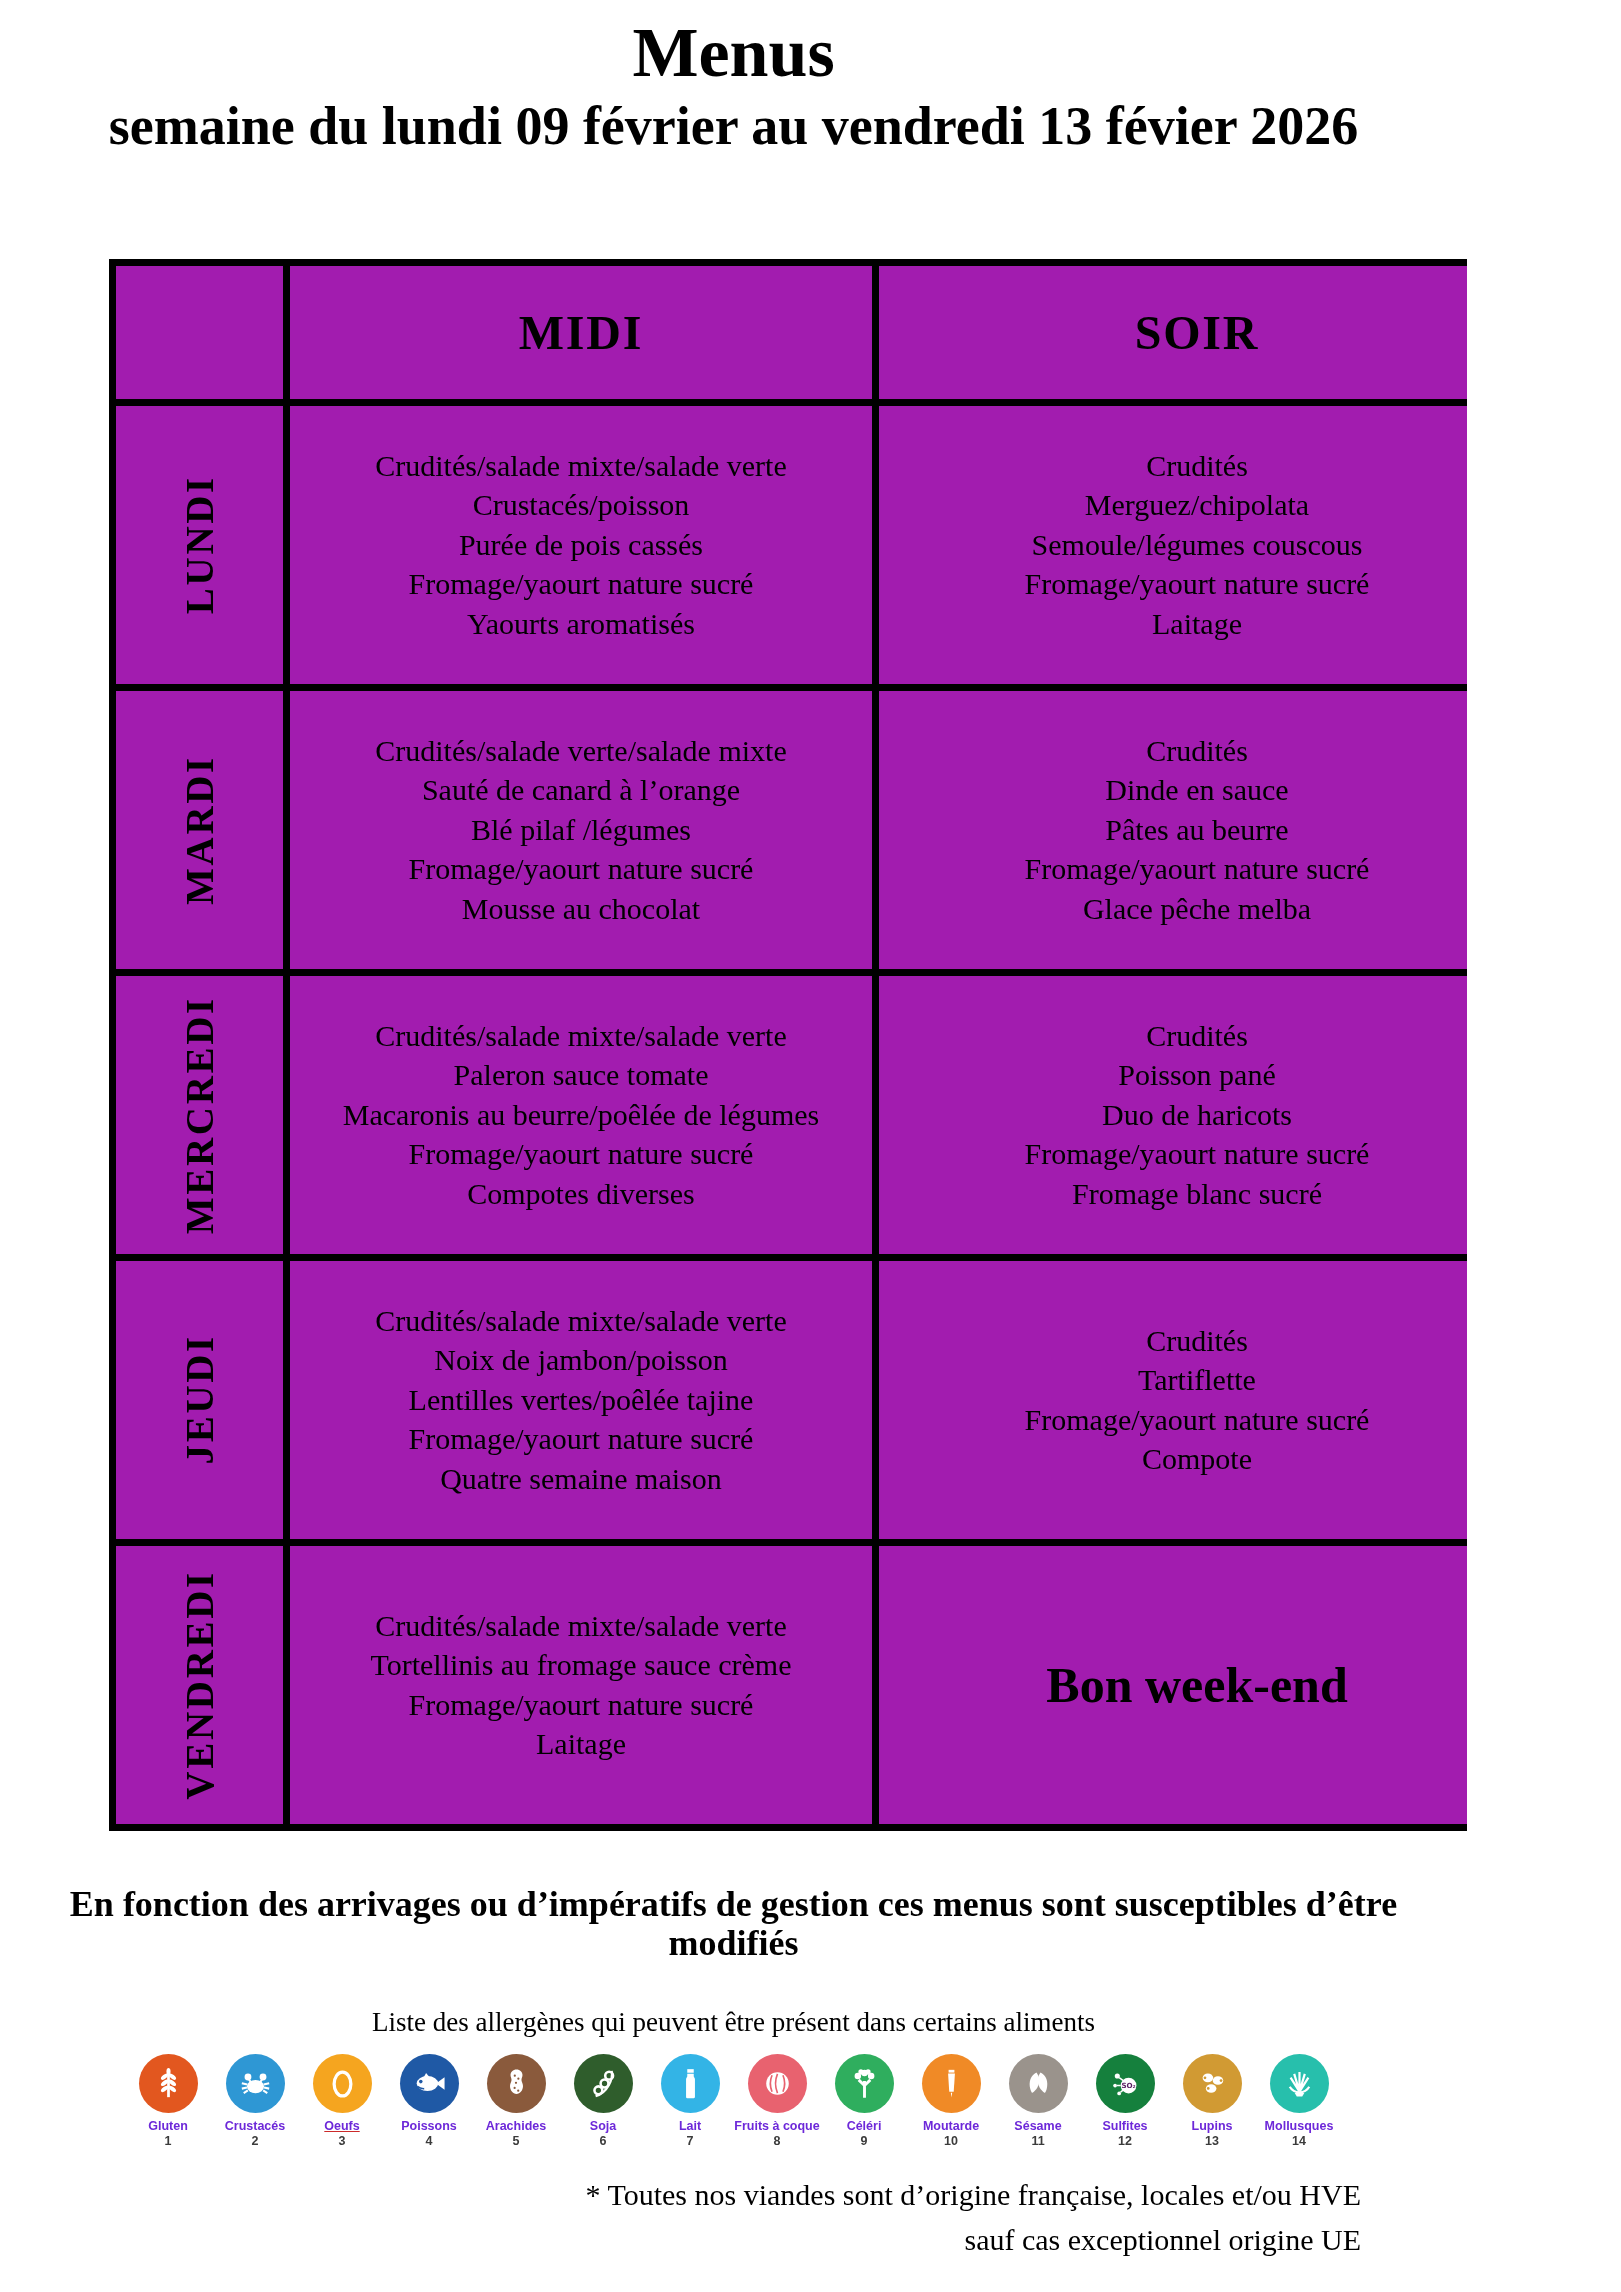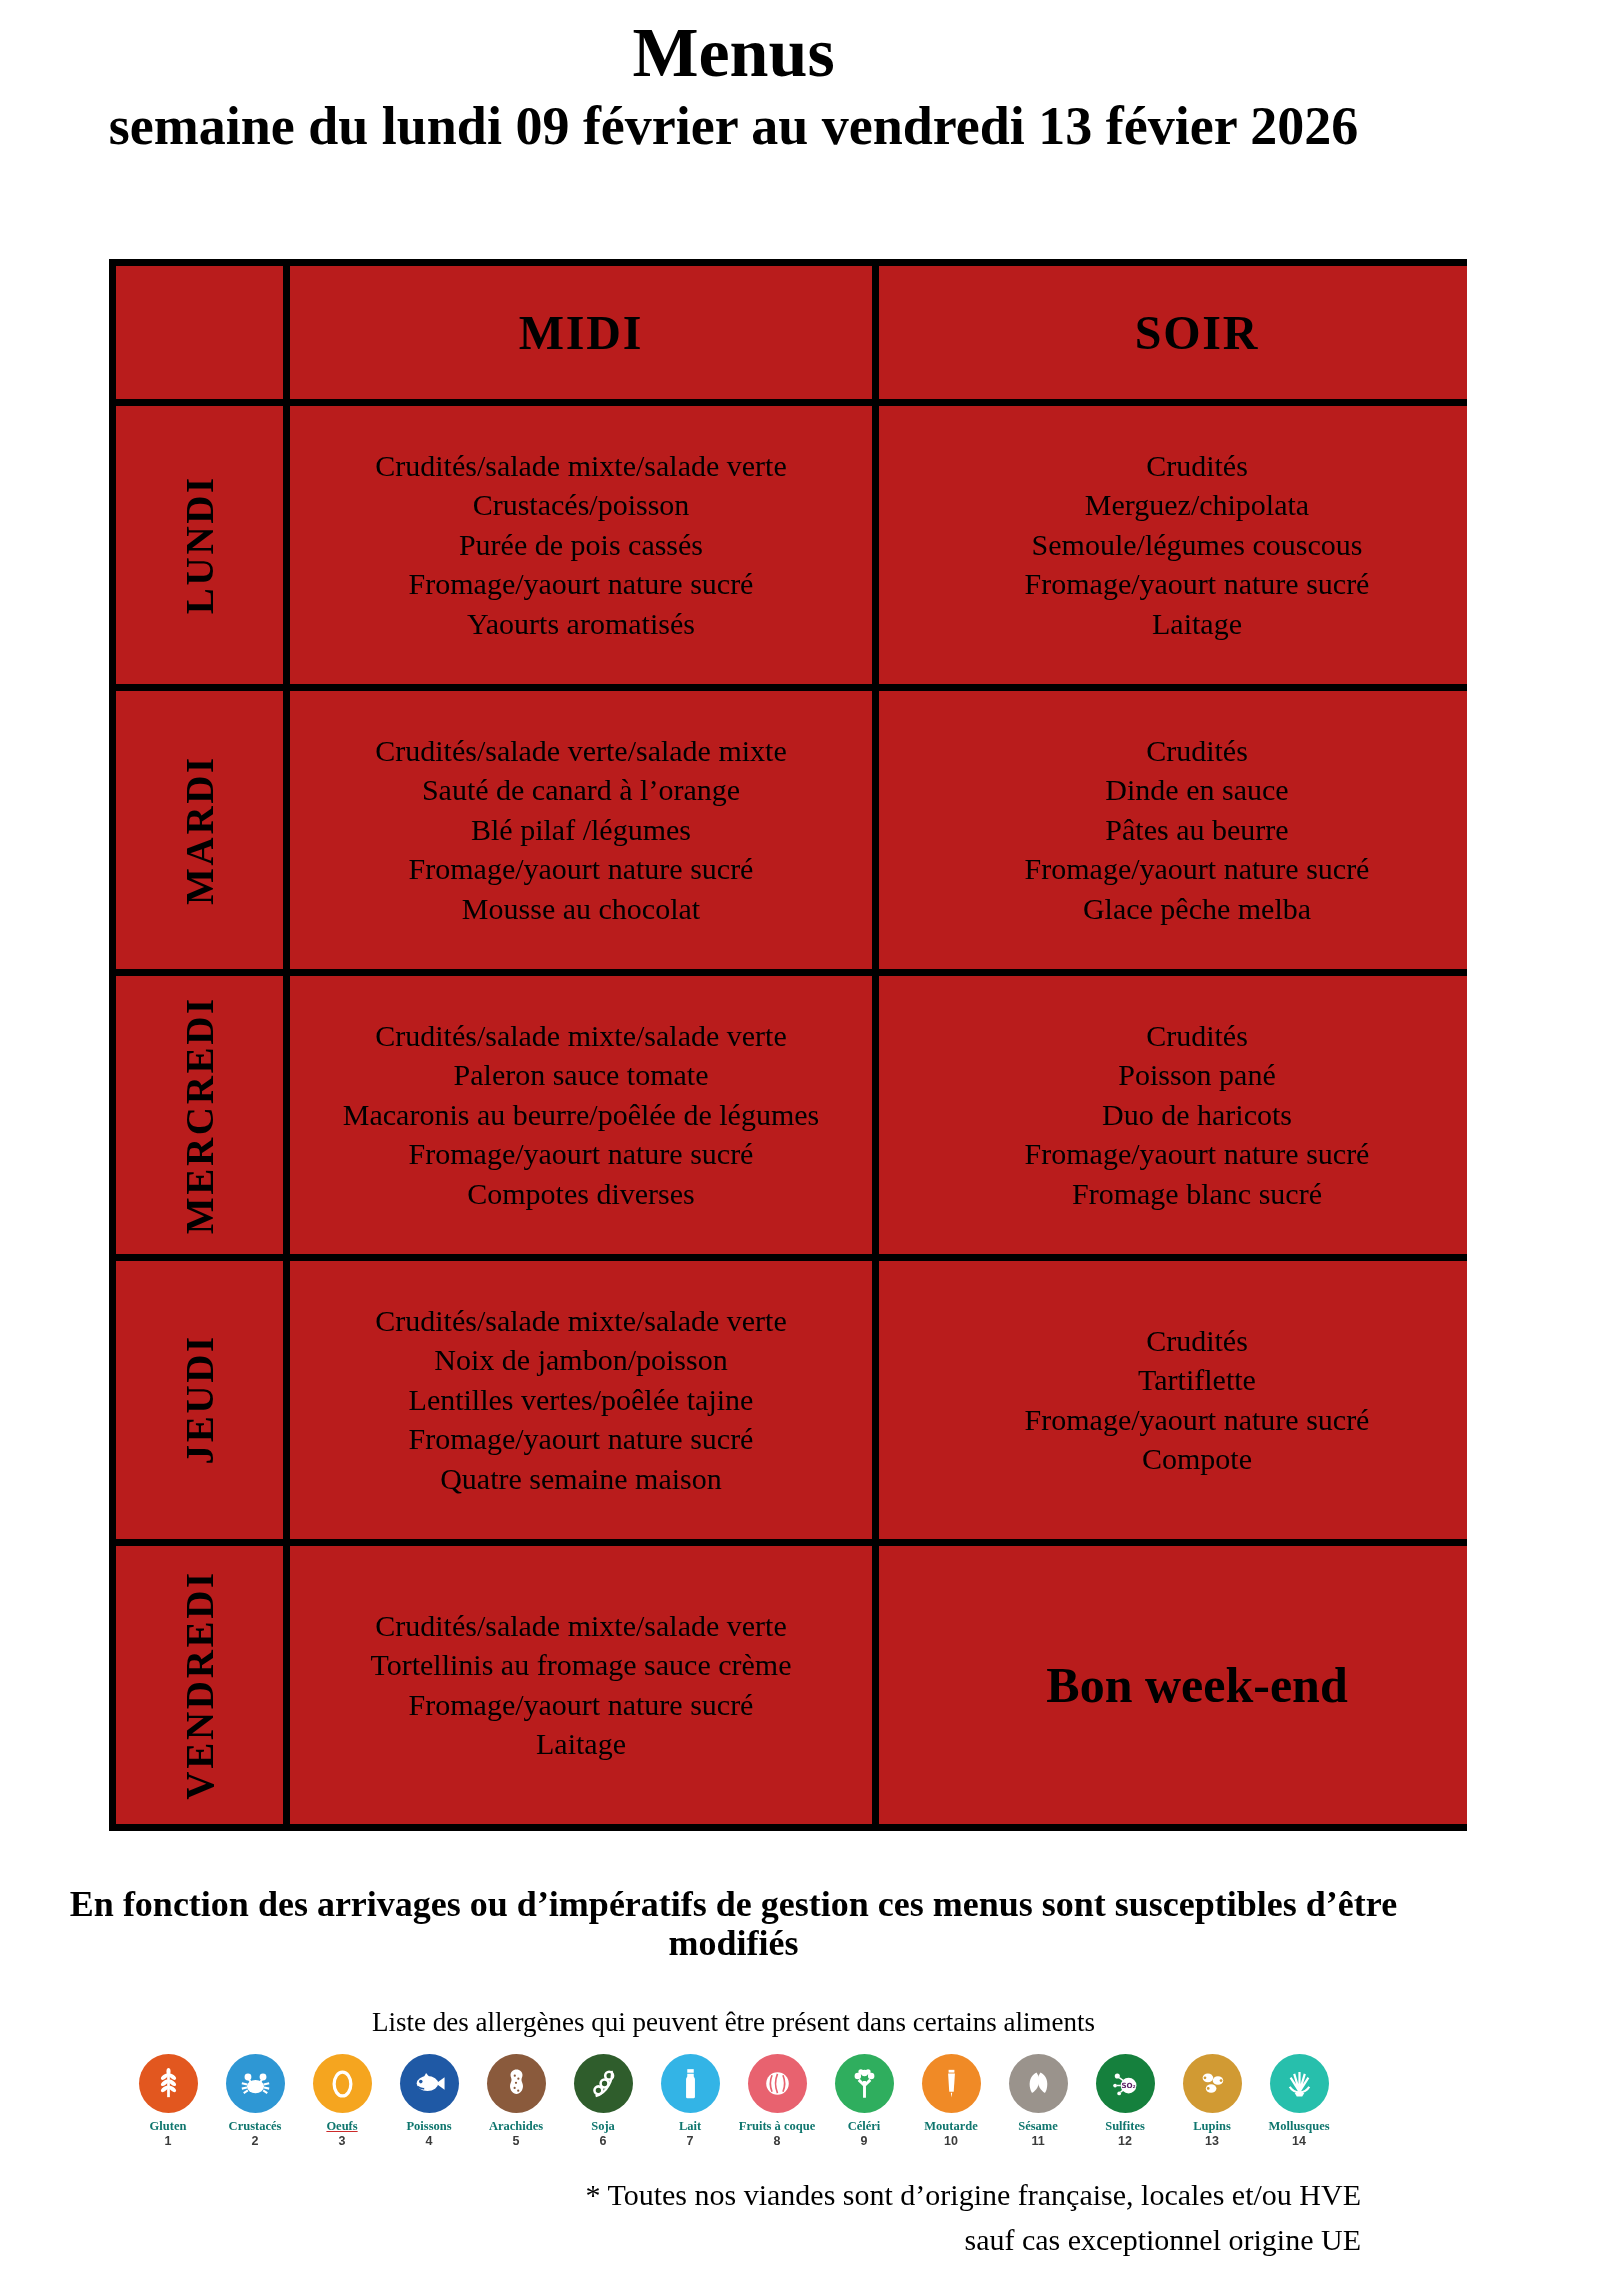--- a/index.html
+++ b/index.html
@@ -28,21 +28,21 @@
   }
   table.menu {
     border-collapse: collapse;
     table-layout: fixed;
     margin: 106px 0 0 109px;
     width: 1406px;
   }
   table.menu th, table.menu td {
     border: 7.2px solid #000;
     padding: 0;
-    background: #b91c1c;
+    background: #a21caf;
   }
   th.corner { border: none; background: transparent; }
   th.colhead {
     height: 133px;
     font-size: 48px;
     font-weight: 700;
     letter-spacing: 1.8px;
     text-align: center;
     vertical-align: middle;
   }
@@ -96,24 +96,24 @@
     width: 59px; height: 59px;
     border-radius: 50%;
     margin: 0 auto;
     display: flex;
     align-items: center;
     justify-content: center;
   }
   .allergen-circle svg { width: 41px; height: 41px; display: block; }
   .allergen-name {
     margin-top: 6.3px;
-    font-family: Liberation Serif, serif;
+    font-family: Liberation Sans, sans-serif;
     font-size: 12.5px;
     font-weight: 700;
-    color: #0f766e;
+    color: #6d28d9;
     line-height: 1.15;
     white-space: nowrap;
   }
   .allergen-name.redline {
     text-decoration: underline;
     text-decoration-color: #cc2a2a;
   }
   .allergen-number {
     font-family: "Liberation Sans", "DejaVu Sans", sans-serif;
     font-size: 12.5px;

